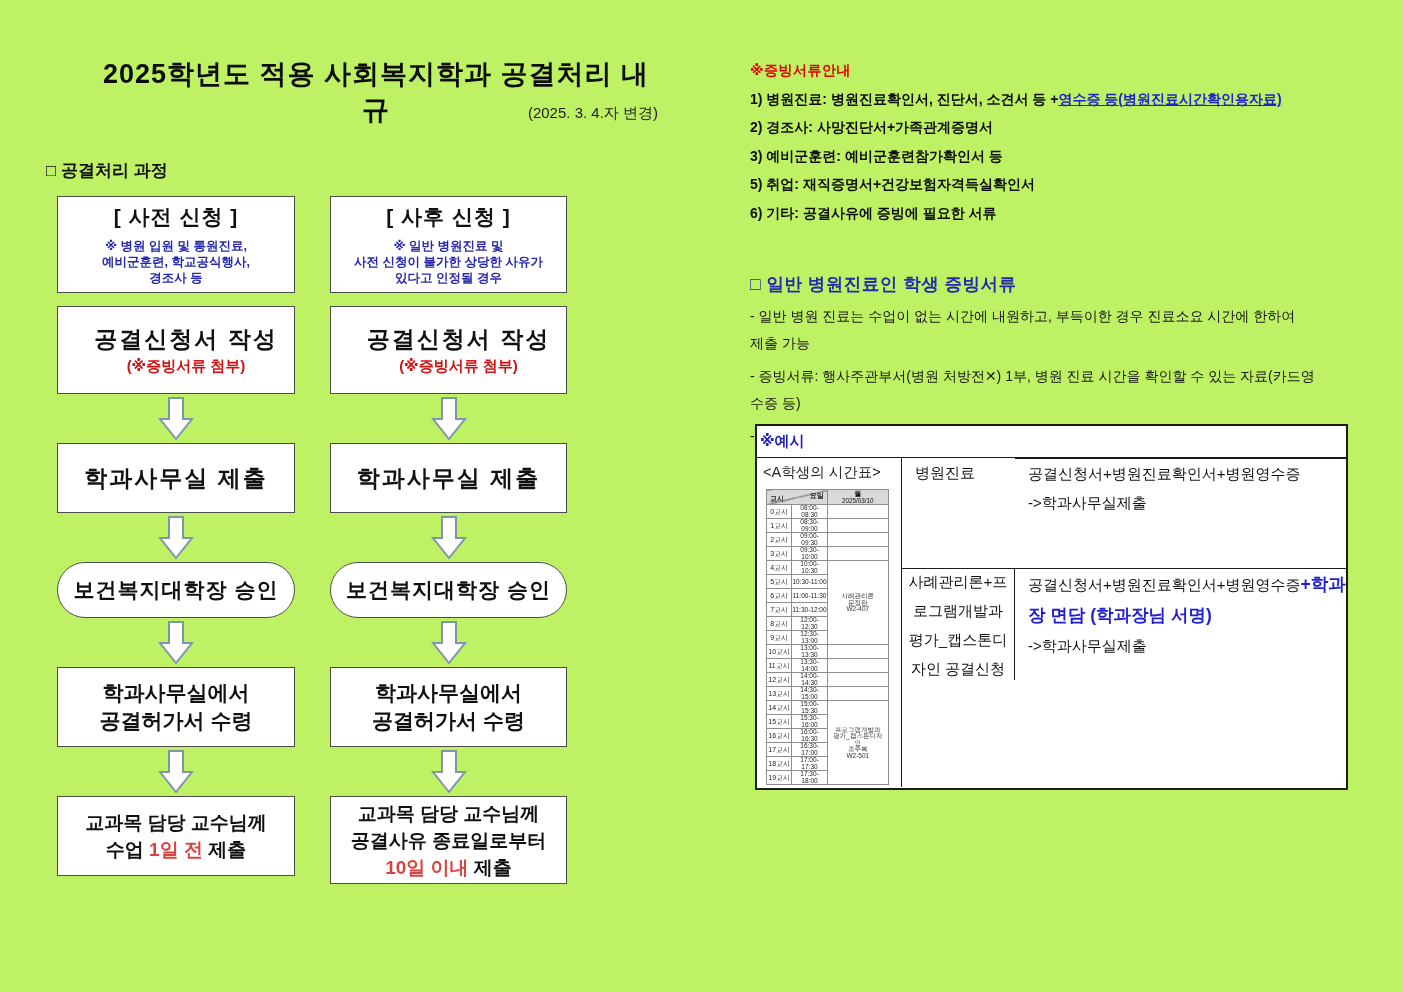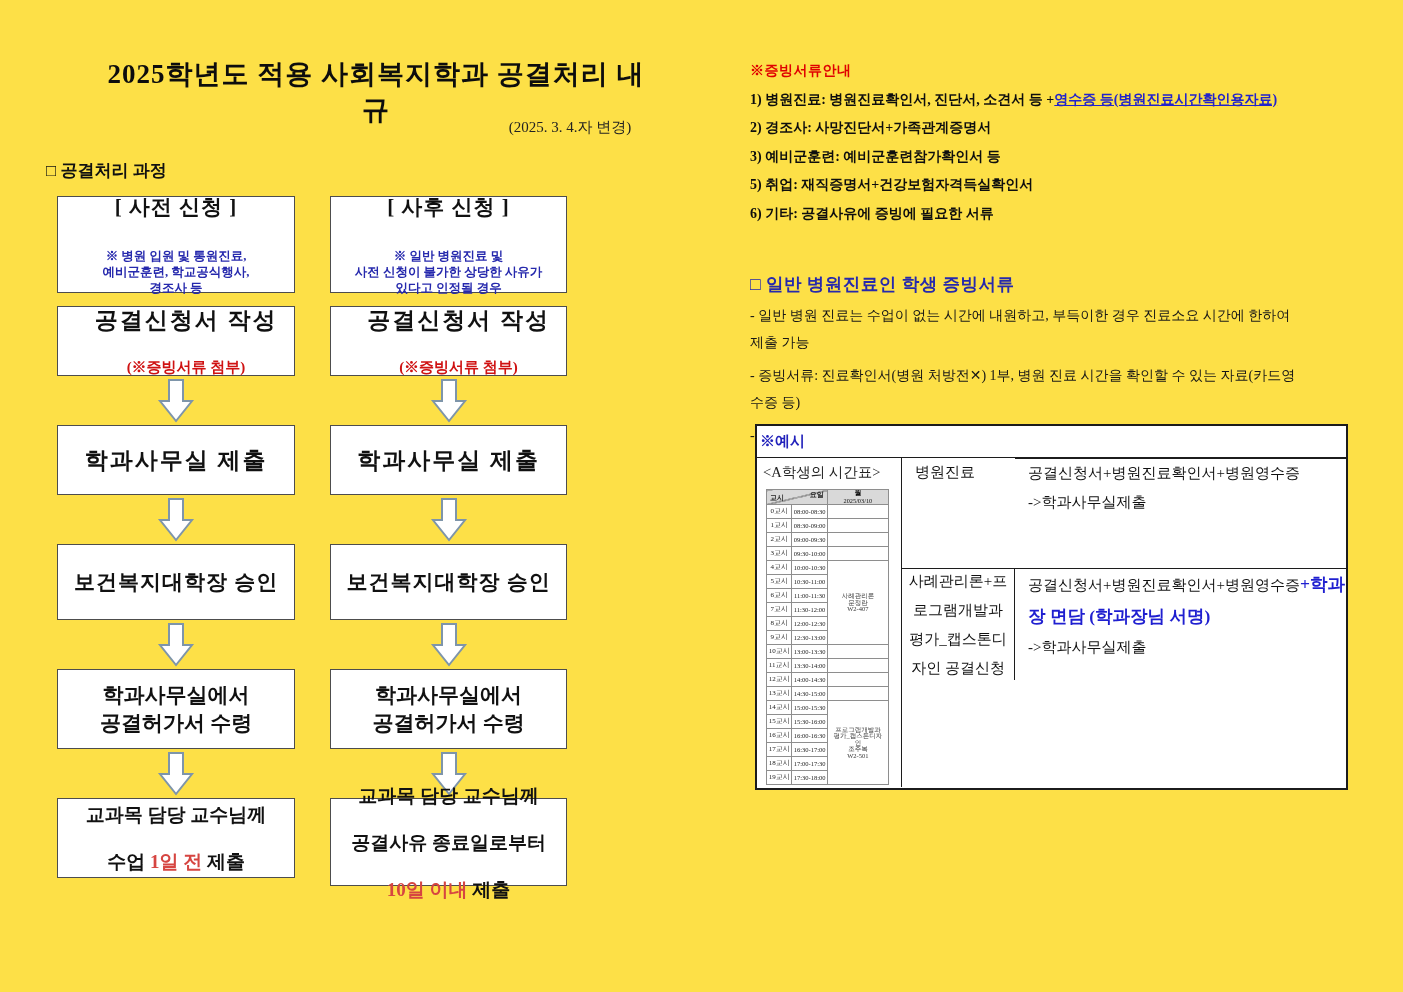--- a/index.html
+++ b/index.html
@@ -1,36 +1,36 @@
 <!DOCTYPE html>
 <html><head>
 <meta charset="utf-8">
 <style>
   * { margin:0; padding:0; box-sizing:border-box; }
   html,body { background:#ffffff; }
   body { font-family:"Liberation Sans","DejaVu Sans",sans-serif; color:#111; }
-  #page { position:relative; width:1403px; height:992px; background:#fde047; overflow:hidden;font-family:Liberation Serif, serif; }
+  #page { position:relative; width:1403px; height:992px; background:#bef264; overflow:hidden; }
 
   
   .doc-title { position:absolute; left:96px; top:56px; width:560px; text-align:center;
                font-size:27px; font-weight:bold; letter-spacing:1px; color:#0d0d0d; }
-  .doc-subtitle { position:absolute; left:482px; top:118px; width:176px; text-align:center;
+  .doc-subtitle { position:absolute; left:482px; top:104px; width:176px; text-align:right;
                   font-size:15px; color:#222; }
   .section-label { position:absolute; left:46px; top:159px; font-size:17px; font-weight:bold; }
 
   
   .flow-col { position:absolute; top:196px; display:flex; flex-direction:column; align-items:stretch; }
   #flow-pre  { left:57px;  width:238px; }
   #flow-post { left:330px; width:237px; }
   .fbox { border:1.5px solid #4d4d4d; background:#fff; display:flex; flex-direction:column;
-          justify-content:center; align-items:center; text-align:center;gap:20px; }
+          justify-content:center; align-items:center; text-align:center; }
   .b1 { height:97px; }
-  .b2 { height:70px; margin-top:13px;padding-left:20px; }
+  .b2 { height:88px; margin-top:13px;padding-left:20px; }
   .b3 { height:70px; }
-  .b4 { height:76px; }
+  .b4 { height:56px;border-radius:28px; }
   .b5 { height:80px; }
   .b6l { height:80px; }
   .b6r { height:88px; }
   .box-head { font-size:21px; font-weight:bold; letter-spacing:1px; }
   .box-note { font-size:12.5px; font-weight:bold; color:#2629ad; line-height:16px; margin-top:7px; white-space:pre-line; }
   .box-big  { font-size:23px; font-weight:bold; letter-spacing:2px; }
   .box-sub  { font-size:15px; font-weight:bold; color:#cf1212; margin-top:2px; }
   .box-mid  { font-size:21px; font-weight:bold; letter-spacing:1px; }
   .box-two  { font-size:21px; font-weight:bold; line-height:28px; white-space:pre-line; }
   .box-fin  { font-size:19px; font-weight:bold; line-height:27px; }
@@ -184,21 +184,21 @@
         <div class="notice-item">5) 취업: 재직증명서+건강보험자격득실확인서</div>
         <div class="notice-item">6) 기타: 공결사유에 증빙에 필요한 서류</div>
       </div>
   </div>
 
   <div id="hospital">
     <div class="hosp-title">□ 일반 병원진료인 학생 증빙서류</div>
     <div>
         <div class="bullet">- 일반 병원 진료는 수업이 없는 시간에 내원하고, 부득이한 경우 진료소요 시간에 한하여
 제출 가능</div>
-        <div class="bullet">- 증빙서류: 진료확인서(병원 처방전✕) 1부, 병원 진료 시간을 확인할 수 있는 자료(카드영
+        <div class="bullet">- 증빙서류: 행사주관부서(병원 처방전✕) 1부, 병원 진료 시간을 확인할 수 있는 자료(카드영
 수증 등)</div>
         <div class="bullet">- 영수증을 증빙할 수 없는 시간에 대한 공결신청은 학과장 면담 필요</div>
       </div>
   </div>
 
   <div id="example">
     <div class="ex-head">
       <span class="ex-title">※예시</span>
     </div>
     <div class="ex-body">

